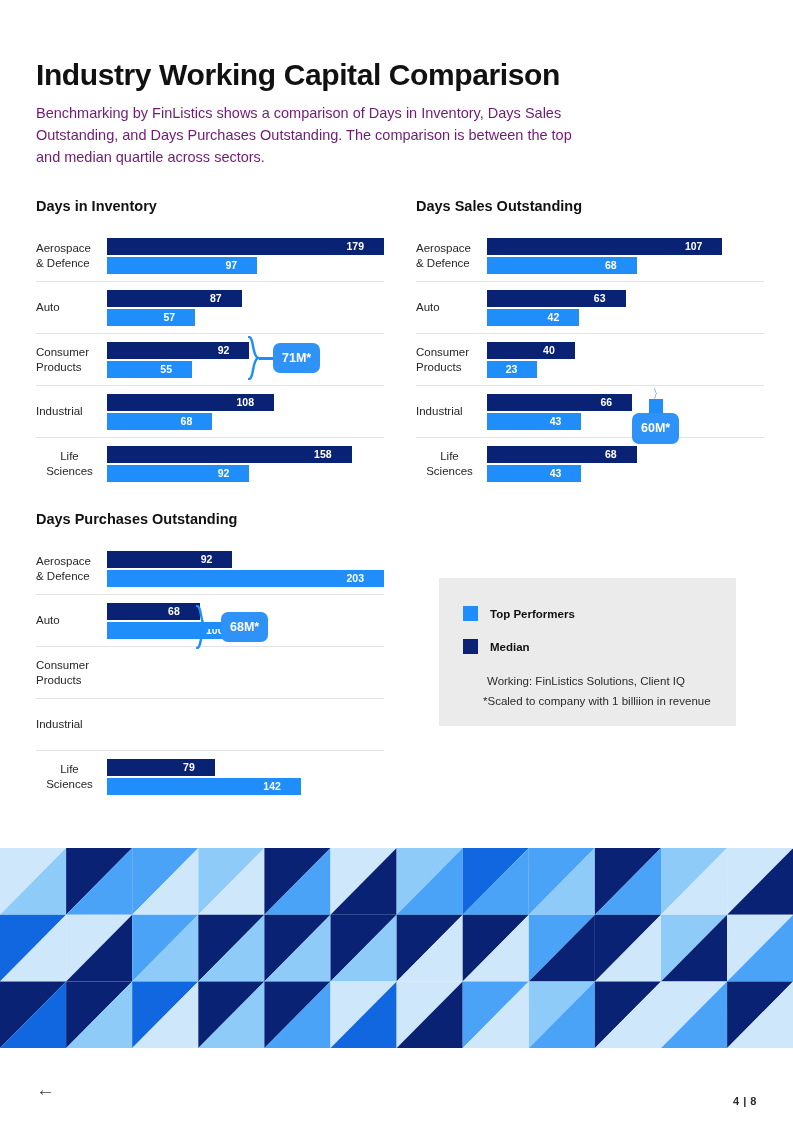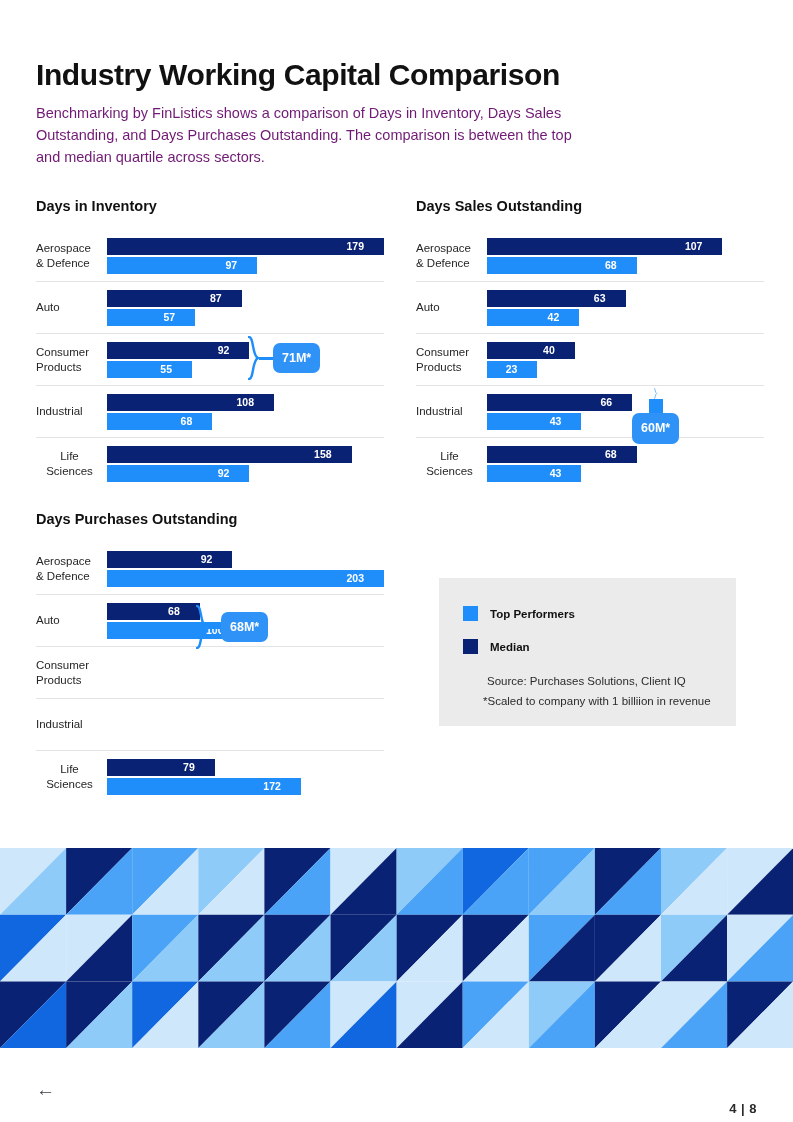--- a/index.html
+++ b/index.html
@@ -193,22 +193,22 @@
     left: 36px;
     top: 0;
     font-size: 19px;
     color: #3b3f46;
     line-height: 1;
     cursor: pointer;
   }
   .page-number {
     position: absolute;
     right: 36px;
-    top: 21px;
-    font-size: 13px;
+    top: 15px;
+    font-size: 11px;
     font-weight: bold;
     color: #2b2b2b;
     letter-spacing: 0.5px;
   }
 </style>
 </head>
 <body>
 
 <div class="page-header">
   <h1 class="page-title">Industry Working Capital Comparison</h1>
@@ -445,38 +445,38 @@
     <div class="chart-row">
       <div class="row-label">
         <div>Life</div>
         <div>Sciences</div>
       </div>
       <div class="row-bars">
         <div class="bar bar-median" style="width:38.9%">
           <span class="bar-value">79</span>
         </div>
         <div class="bar bar-top" style="width:70.0%">
-          <span class="bar-value">172</span>
+          <span class="bar-value">142</span>
         </div>
       </div>
     </div>
 
   </div>
 </div>
 
 <div class="legend-panel">
   <div class="legend-item">
     <span class="legend-swatch swatch-top"></span>
     <span class="legend-label">Top Performers</span>
   </div>
   <div class="legend-item">
     <span class="legend-swatch swatch-median"></span>
     <span class="legend-label">Median</span>
   </div>
-  <div class="legend-note">Source: Purchases Solutions, Client IQ</div>
+  <div class="legend-note">Working: FinListics Solutions, Client IQ</div>
   <div class="legend-note second">*Scaled to company with 1 billiion in revenue</div>
 </div>
 
 <div class="pattern-band">
   <svg width="793" height="200" viewBox="0 0 793 200">
     <g id="tiles">
         <polygon points="0,0 66.1,0 0,66.7" fill="#cfe7fb"></polygon>
         <polygon points="66.1,0 66.1,66.7 0,66.7" fill="#8ecbf9"></polygon>
         <polygon points="66.1,0 132.2,0 66.1,66.7" fill="#0a2273"></polygon>
         <polygon points="132.2,0 132.2,66.7 66.1,66.7" fill="#4aa3f7"></polygon>

